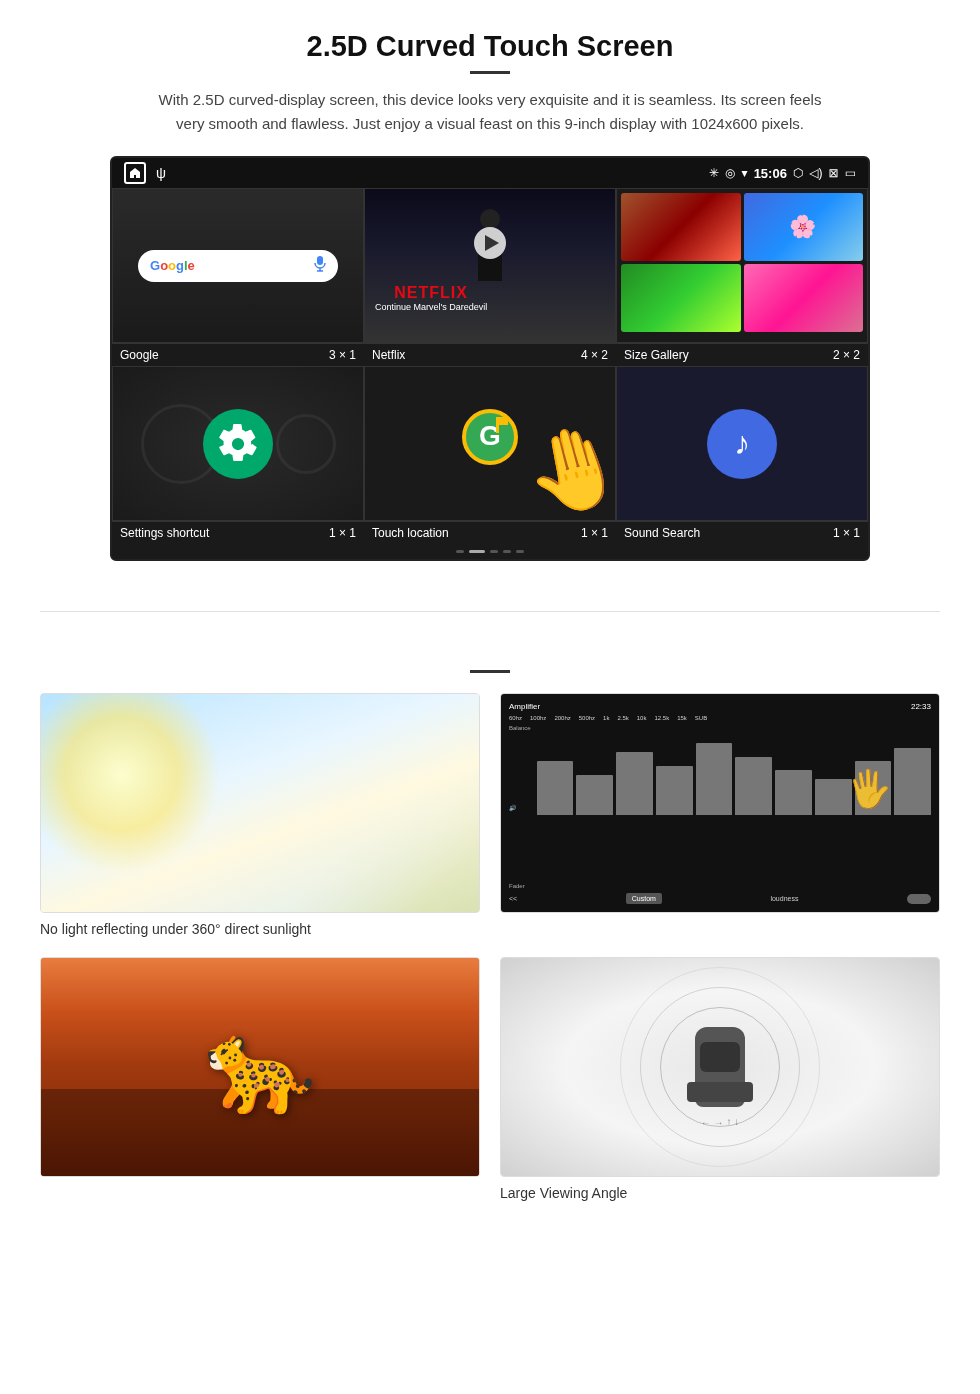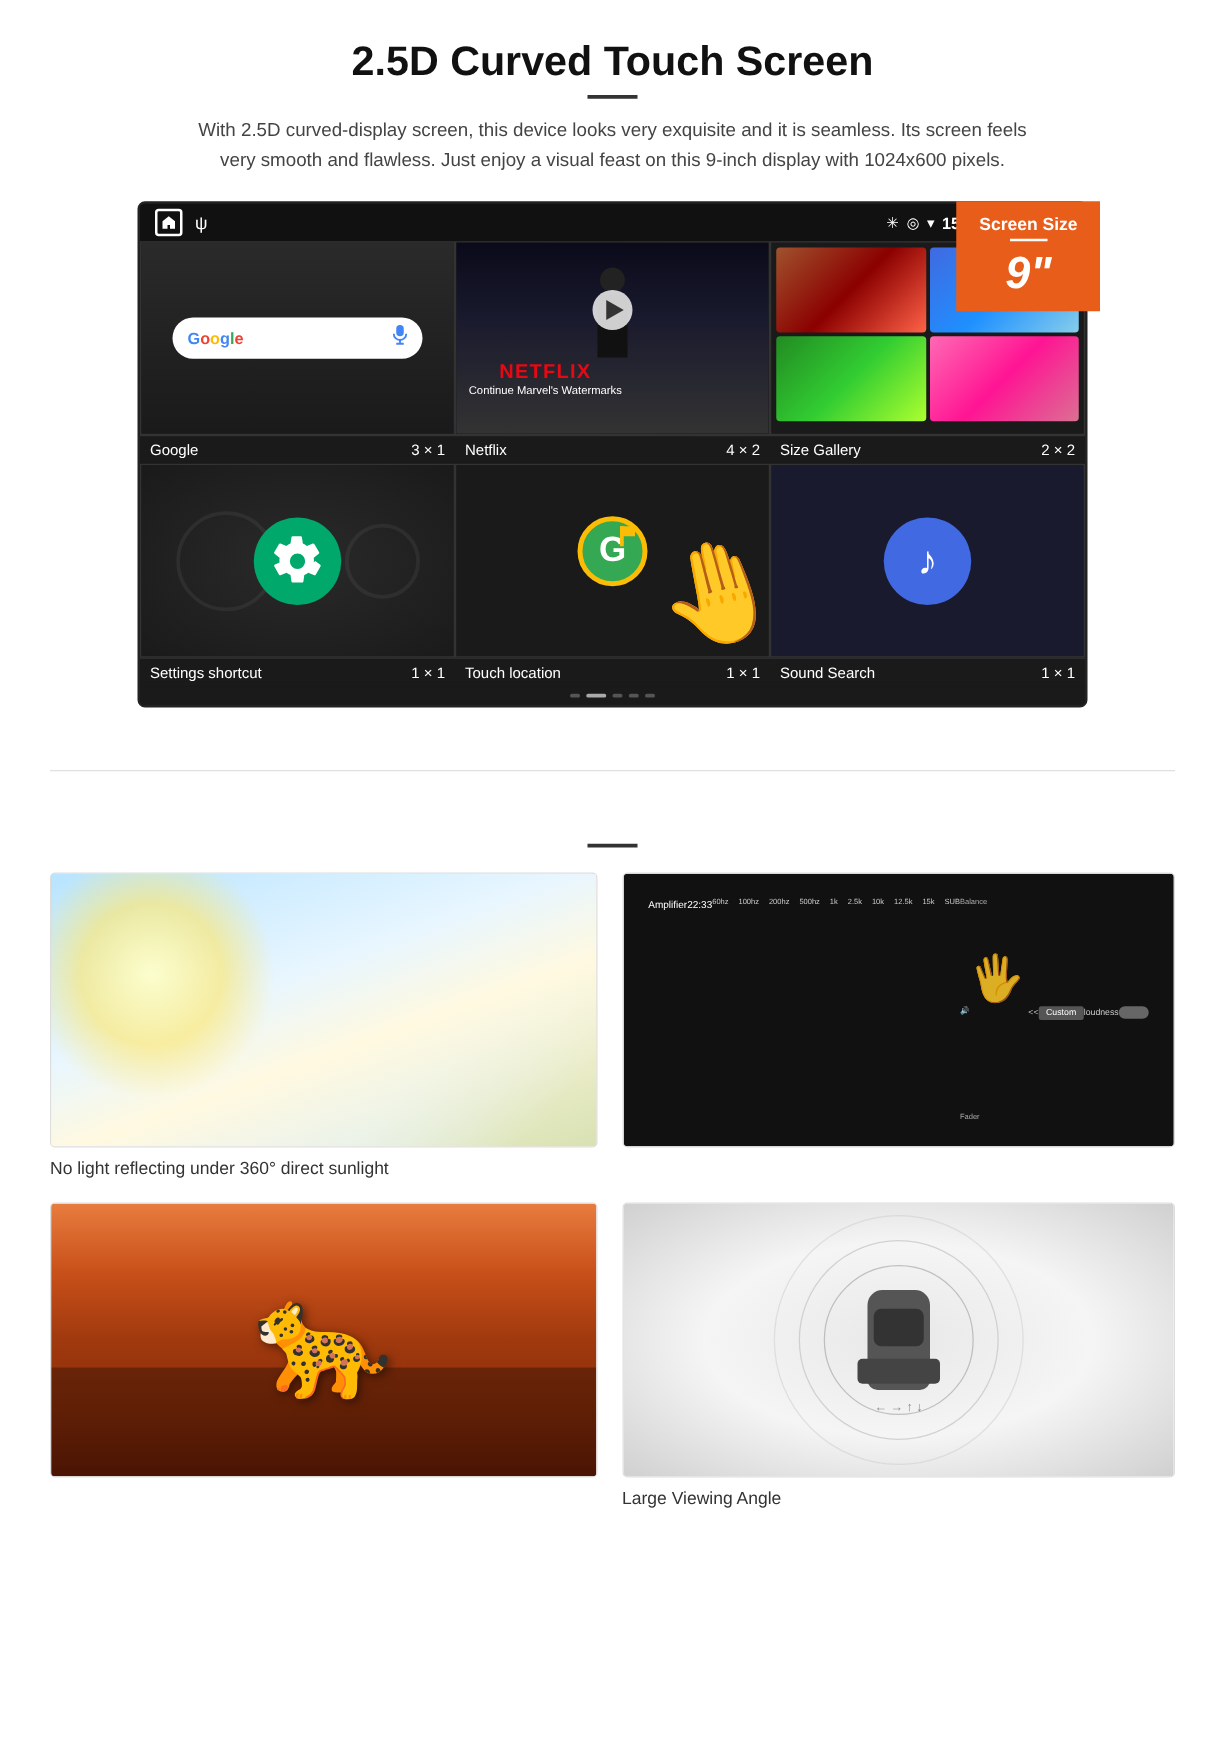--- a/index.html
+++ b/index.html
@@ -10,21 +10,21 @@
       min-height: 1394px;
       overflow-x: hidden;
     }
 
     
     .section-1 {
       padding: 30px 60px 20px;
       text-align: center;
     }
     .section-1 h1 {
-      font-size: 33px;
+      font-size: 29px;
       font-weight: 900;
       color: #111;
       margin-bottom: 8px;
     }
     .divider-line {
       width: 40px;
       height: 3px;
       background: #333;
       margin: 8px auto 14px;
     }
@@ -383,23 +383,23 @@
       width: 100%;
       height: 100%;
       background: linear-gradient(160deg, #b8e4ff 0%, #e8f6ff 40%, #fff9e0 60%, rgba(200,230,255,0.7) 100%);
     }
 
     
     .amplifier-screen {
       background: #111;
       width: 100%;
       height: 100%;
-      padding: 20px;
-      display: flex;
-      flex-direction: row;
+      padding: 8px;
+      display: flex;
+      flex-direction: column;
     }
     .amp-topbar {
       display: flex;
       justify-content: space-between;
       color: white;
       font-size: 8px;
       margin-bottom: 4px;
     }
     .amp-labels {
       display: flex;
@@ -464,25 +464,20 @@
 </head>
 <body>
 
 <div class="section-1">
   <h1>2.5D Curved Touch Screen</h1>
   <div class="divider-line"></div>
   <p>With 2.5D curved-display screen, this device looks very exquisite and it is seamless. Its screen feels very smooth and flawless. Just enjoy a visual feast on this 9-inch display with 1024x600 pixels.</p>
 
   <div class="device-wrapper">
 
-    <div class="screen-badge">
-      <div class="badge-title">Screen Size</div>
-      <div class="badge-divider"></div>
-      <div class="badge-size">9"</div>
-    </div>
 
     <div class="android-screen">
 
       <div class="status-bar">
         <div class="status-left">
           <div class="home-icon">
             <svg width="12" height="12" viewBox="0 0 12 12" fill="white">
               <path d="M6 1L1 5v6h4V8h2v3h4V5z"></path>
             </svg>
           </div>
@@ -536,21 +531,21 @@
                     <div style="width:24px;height:50px;background:#111;margin:2px auto 0;"></div>
                   </div>
                 </div>
               </div>
             </div>
             <div class="play-button-overlay">
               <div class="play-triangle"></div>
             </div>
             <div class="netflix-logo-overlay">
               <div class="netflix-text">NETFLIX</div>
-              <div class="netflix-subtitle">Continue Marvel's Watermarks</div>
+              <div class="netflix-subtitle">Continue Marvel's Daredevil</div>
             </div>
           </div>
           <div class="app-label-bar">
             <span>Netflix</span>
             <span>4 × 2</span>
           </div>
         </div>
 
         <div>
           <div class="app-cell" style="min-height:155px;padding:4px;background:#1a1a1a;">

